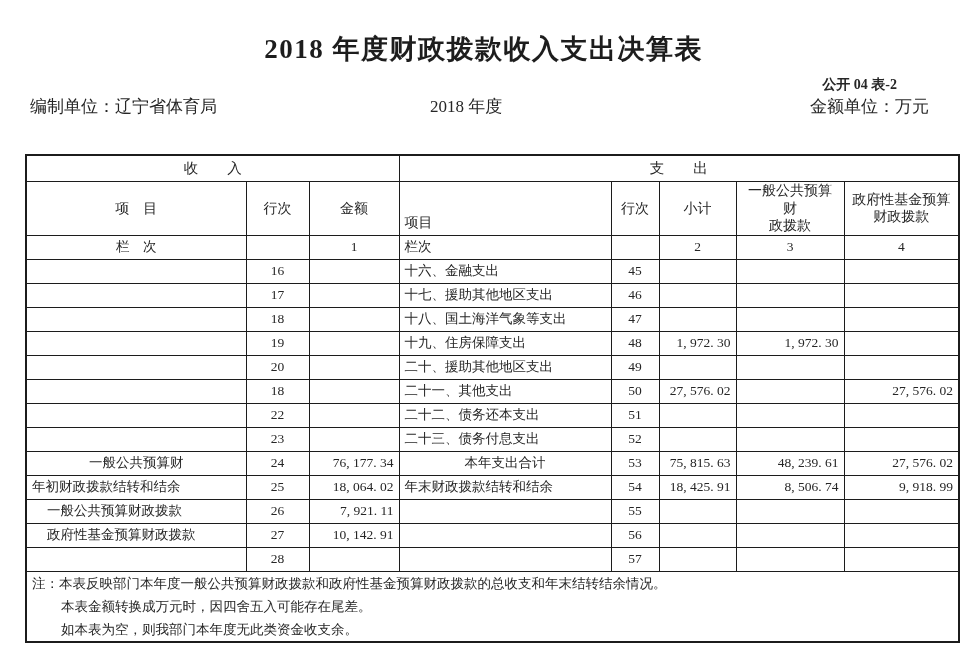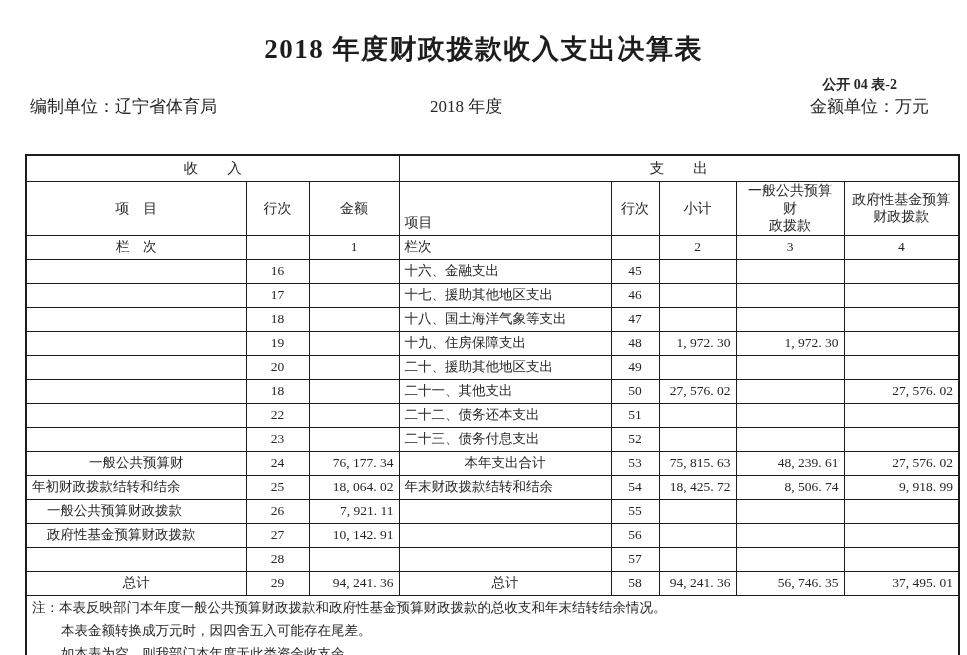--- a/index.html
+++ b/index.html
@@ -194,21 +194,21 @@
         <td class="tr">48, 239. 61</td>
         <td class="tr">27, 576. 02</td>
       </tr>
 
       <tr>
         <td class="tl">年初财政拨款结转和结余</td>
         <td class="tc">25</td>
         <td class="tr">18, 064. 02</td>
         <td class="tl">年末财政拨款结转和结余</td>
         <td class="tc">54</td>
-        <td class="tr">18, 425. 72</td>
+        <td class="tr">18, 425. 91</td>
         <td class="tr">8, 506. 74</td>
         <td class="tr">9, 918. 99</td>
       </tr>
 
       <tr>
         <td class="tl cind">一般公共预算财政拨款</td>
         <td class="tc">26</td>
         <td class="tr">7, 921. 11</td>
         <td class="tl"></td>
         <td class="tc">55</td>
@@ -232,30 +232,20 @@
         <td></td>
         <td class="tc">28</td>
         <td class="tr"></td>
         <td class="tl"></td>
         <td class="tc">57</td>
         <td class="tr"></td>
         <td class="tr"></td>
         <td class="tr"></td>
       </tr>
 
-      <tr>
-        <td class="tc">总计</td>
-        <td class="tc">29</td>
-        <td class="tr">94, 241. 36</td>
-        <td class="tc">总计</td>
-        <td class="tc">58</td>
-        <td class="tr">94, 241. 36</td>
-        <td class="tr">56, 746. 35</td>
-        <td class="tr">37, 495. 01</td>
-      </tr>
 
       <tr>
         <td colspan="8" class="notes">
           <div class="nline"><span>注：</span><span>本表反映部门本年度一般公共预算财政拨款和政府性基金预算财政拨款的总收支和年末结转结余情况。</span></div>
           <div class="nline nind">本表金额转换成万元时，因四舍五入可能存在尾差。</div>
           <div class="nline nind">如本表为空，则我部门本年度无此类资金收支余。</div>
         </td>
       </tr>
     </tbody>
       </table>

